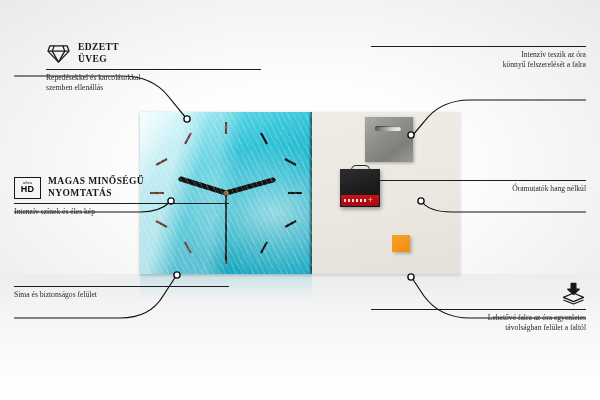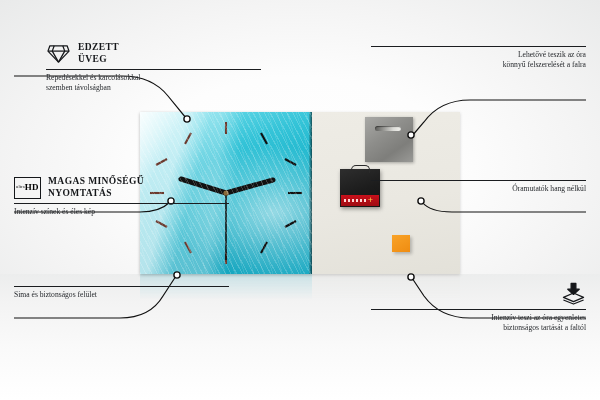--- a/index.html
+++ b/index.html
@@ -108,22 +108,22 @@
   .feature.right .title{text-align:right;}
   .feature .rule{height:1px;background:#1b1d20;margin:4px 0 3px;}
   .feature .desc{
     font-size:7.6px;line-height:9.6px;color:#26292d;
   }
   .feature.left .desc{text-align:left;}
   .feature.right .desc{text-align:right;}
   .ico{width:25px;height:23px;flex:0 0 auto;display:block;}
   .hd-badge{
     width:25px;height:20px;border:1.4px solid #15171a;
-    display:flex;align-items:center;justify-content:center;
-    font-family:Liberation Serif, serif;flex:0 0 auto;
+    display:flex;flex-direction:column;align-items:center;justify-content:center;
+    font-family:Liberation Sans, sans-serif;flex:0 0 auto;
   }
   .hd-badge .u{font-size:4.2px;line-height:4.6px;letter-spacing:.2px;}
   .hd-badge .h{font-size:9px;line-height:9.4px;font-weight:bold;letter-spacing:.3px;}
 </style>
 </head>
 <body>
 
 <div id="stage">
 
   <div id="surface"></div>
@@ -203,21 +203,21 @@
         </g>
       </svg>
       <div class="title">
         <span>EDZETT</span><br>
         <span>ÜVEG</span>
       </div>
     </div>
     <div class="rule"></div>
     <div class="desc">
       <span>Repedésekkel és karcolásokkal</span><br>
-      <span>szemben távolságban</span>
+      <span>szemben ellenállás</span>
     </div>
   </div>
 
   <div class="feature left" style="left:14px;top:176px;">
     <div class="head">
       <div class="hd-badge">
         <span class="u">ultra</span>
         <span class="h">HD</span>
       </div>
       <div class="title">
@@ -234,21 +234,21 @@
   <div class="feature left" style="left:14px;top:282px;">
     <div class="rule"></div>
     <div class="desc">
       <span>Sima és biztonságos felület</span>
     </div>
   </div>
 
   <div class="feature right" style="left:371px;top:42px;">
     <div class="rule"></div>
     <div class="desc">
-      <span>Lehetővé teszik az óra</span><br>
+      <span>Intenzív teszik az óra</span><br>
       <span>könnyű felszerelését a falra</span>
     </div>
   </div>
 
   <div class="feature right" style="left:371px;top:176px;">
     <div class="rule"></div>
     <div class="desc">
       <span>Óramutatók hang nélkül</span>
     </div>
   </div>
@@ -258,18 +258,18 @@
       <svg class="ico" viewBox="0 0 26 24">
         <g fill="none" stroke="#15171a" stroke-width="1.3" stroke-linejoin="round">
           <path d="M10.5 1.5 H15.5 V7.5 H19 L13 13 L7 7.5 H10.5 Z" fill="#15171a"></path>
           <path d="M13 11.5 L23.5 16 L13 20.5 L2.5 16 Z"></path>
           <path d="M2.5 18.8 L13 23 L23.5 18.8"></path>
         </g>
       </svg>
     </div>
     <div class="rule"></div>
     <div class="desc">
-      <span>Intenzív teszi az óra egyenletes</span><br>
-      <span>biztonságos tartását a faltól</span>
+      <span>Lehetővé falra az óra egyenletes</span><br>
+      <span>távolságban felület a faltól</span>
     </div>
   </div>
 
 </div>
 
 </body></html>

